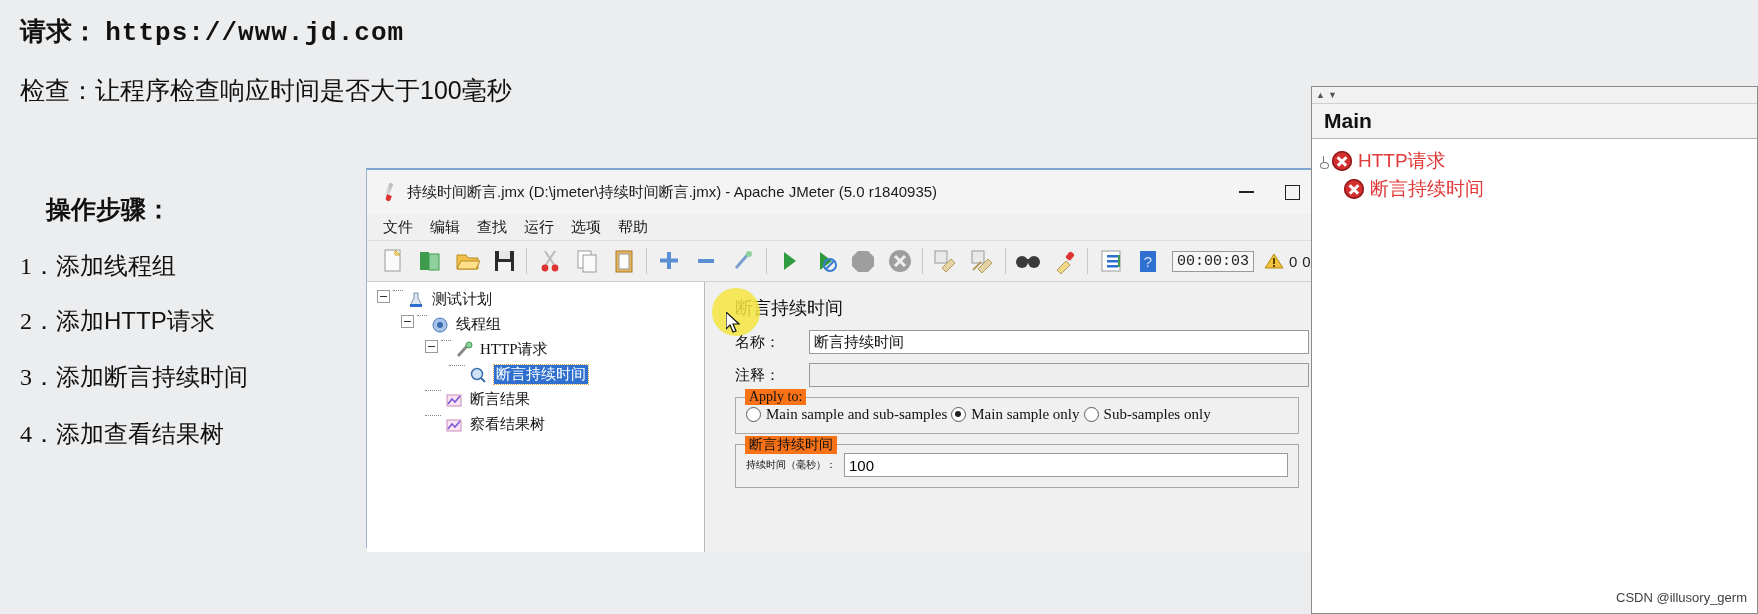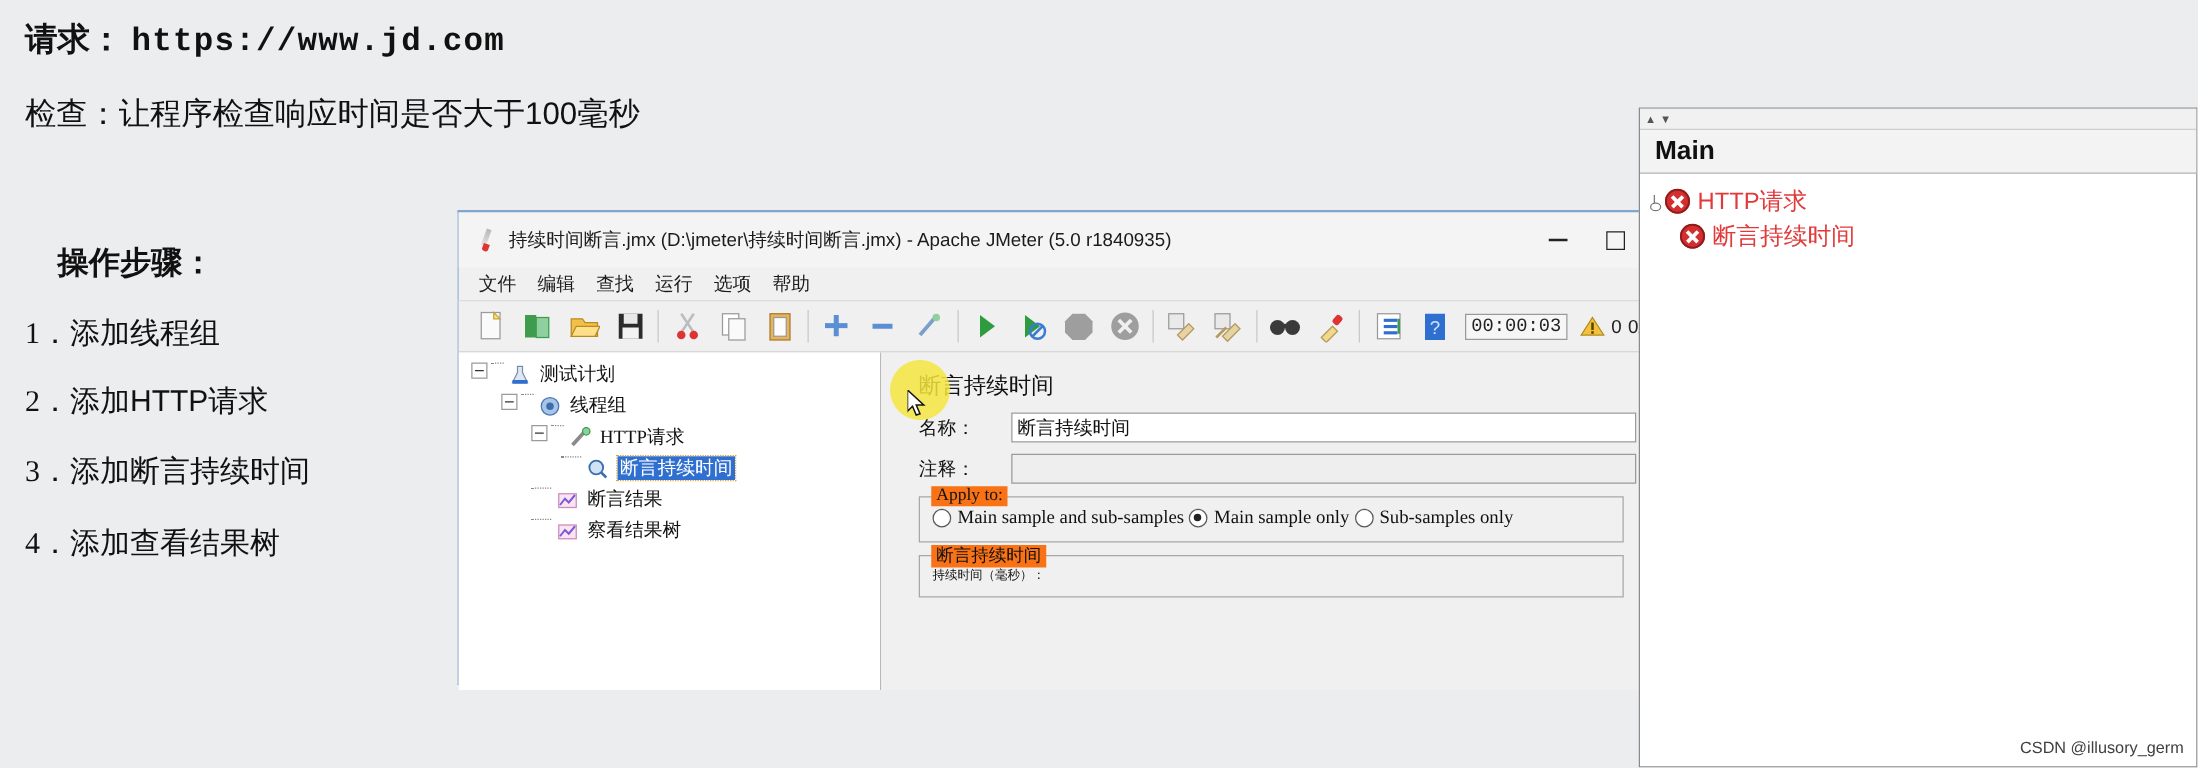--- a/index.html
+++ b/index.html
@@ -420,20 +420,21 @@
             <span class="rb"></span>
             <span>Sub-samples only</span>
           </span>
         </div>
       </div>
 
       <div class="group">
         <span class="legend cn">断言持续时间</span>
         <div class="dur-row">
           <span class="lab">持续时间（毫秒）：</span>
+          <input type="text" value="100" style="">
         </div>
       </div>
     </div>
   </div>
 </div>
 
 <div id="cursor-highlight"></div>
 <svg id="cursor-arrow" viewBox="0 0 16 22">
   <polygon points="0,0 0,17 4,13 7,20 10,19 7,12 13,12" fill="#fff" stroke="#111" stroke-width="1.2"></polygon>
 </svg>

